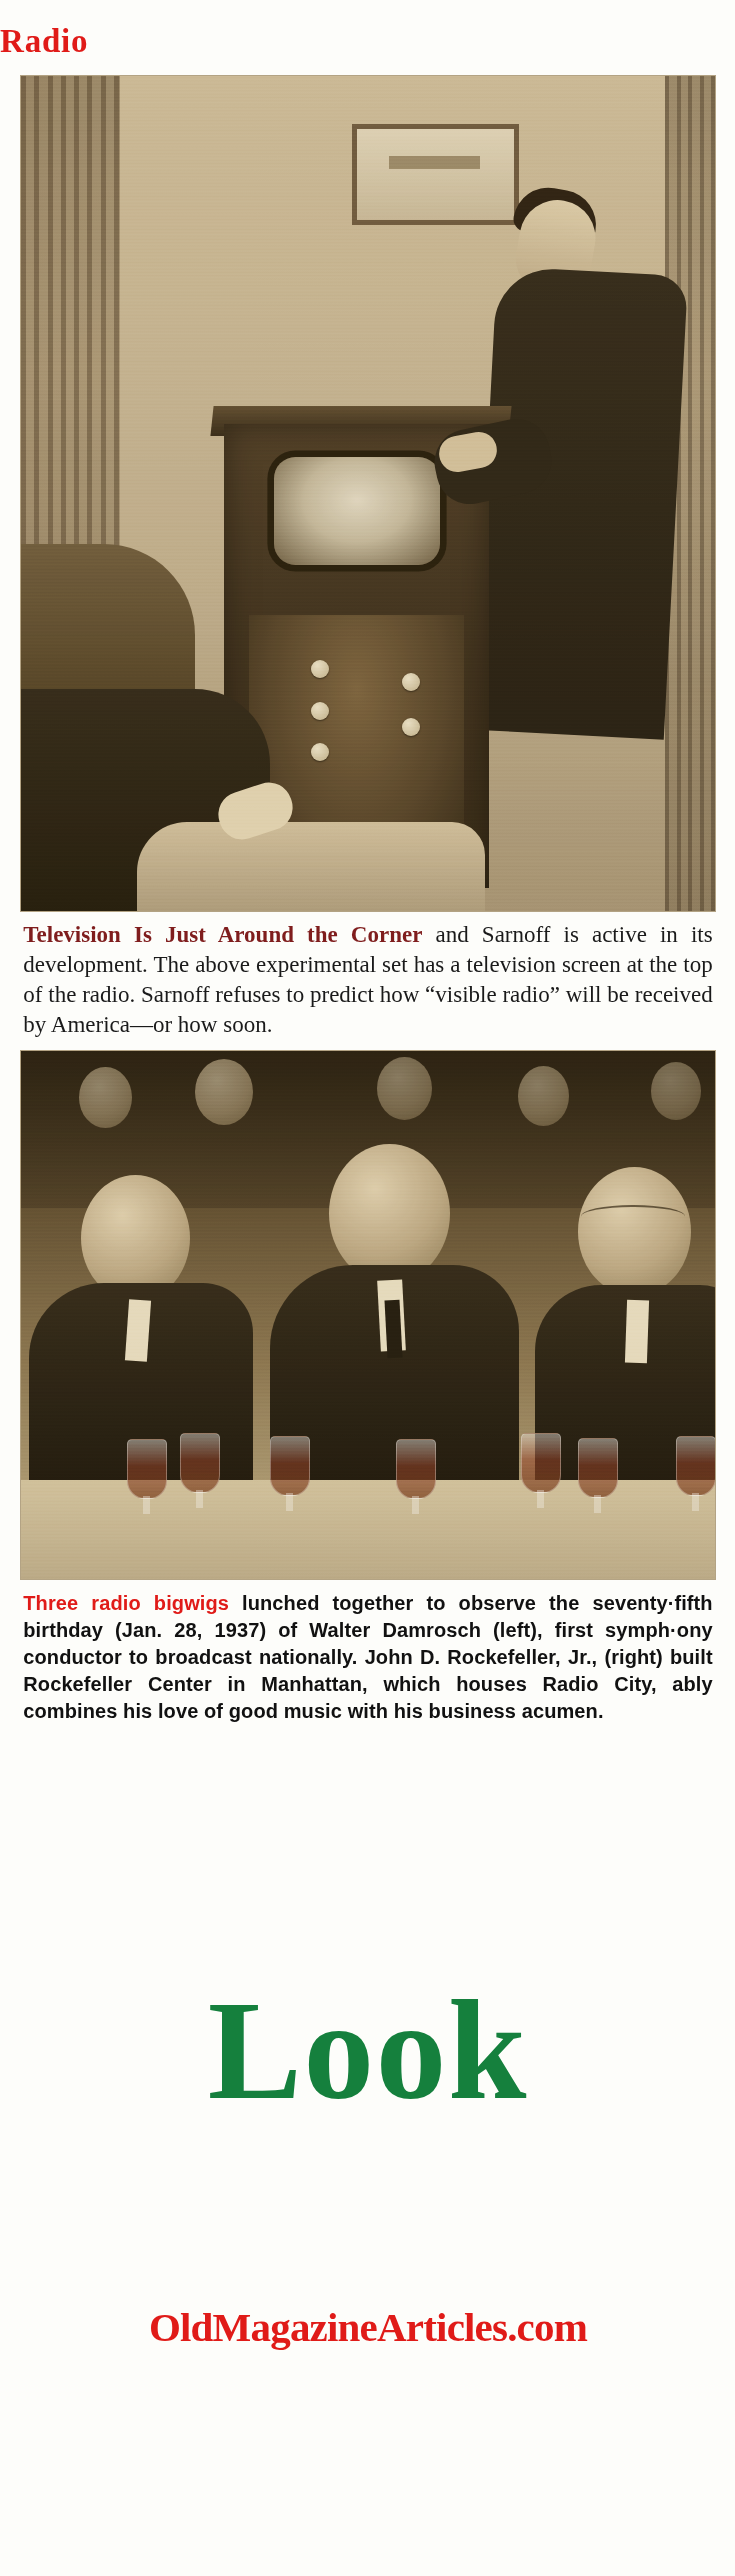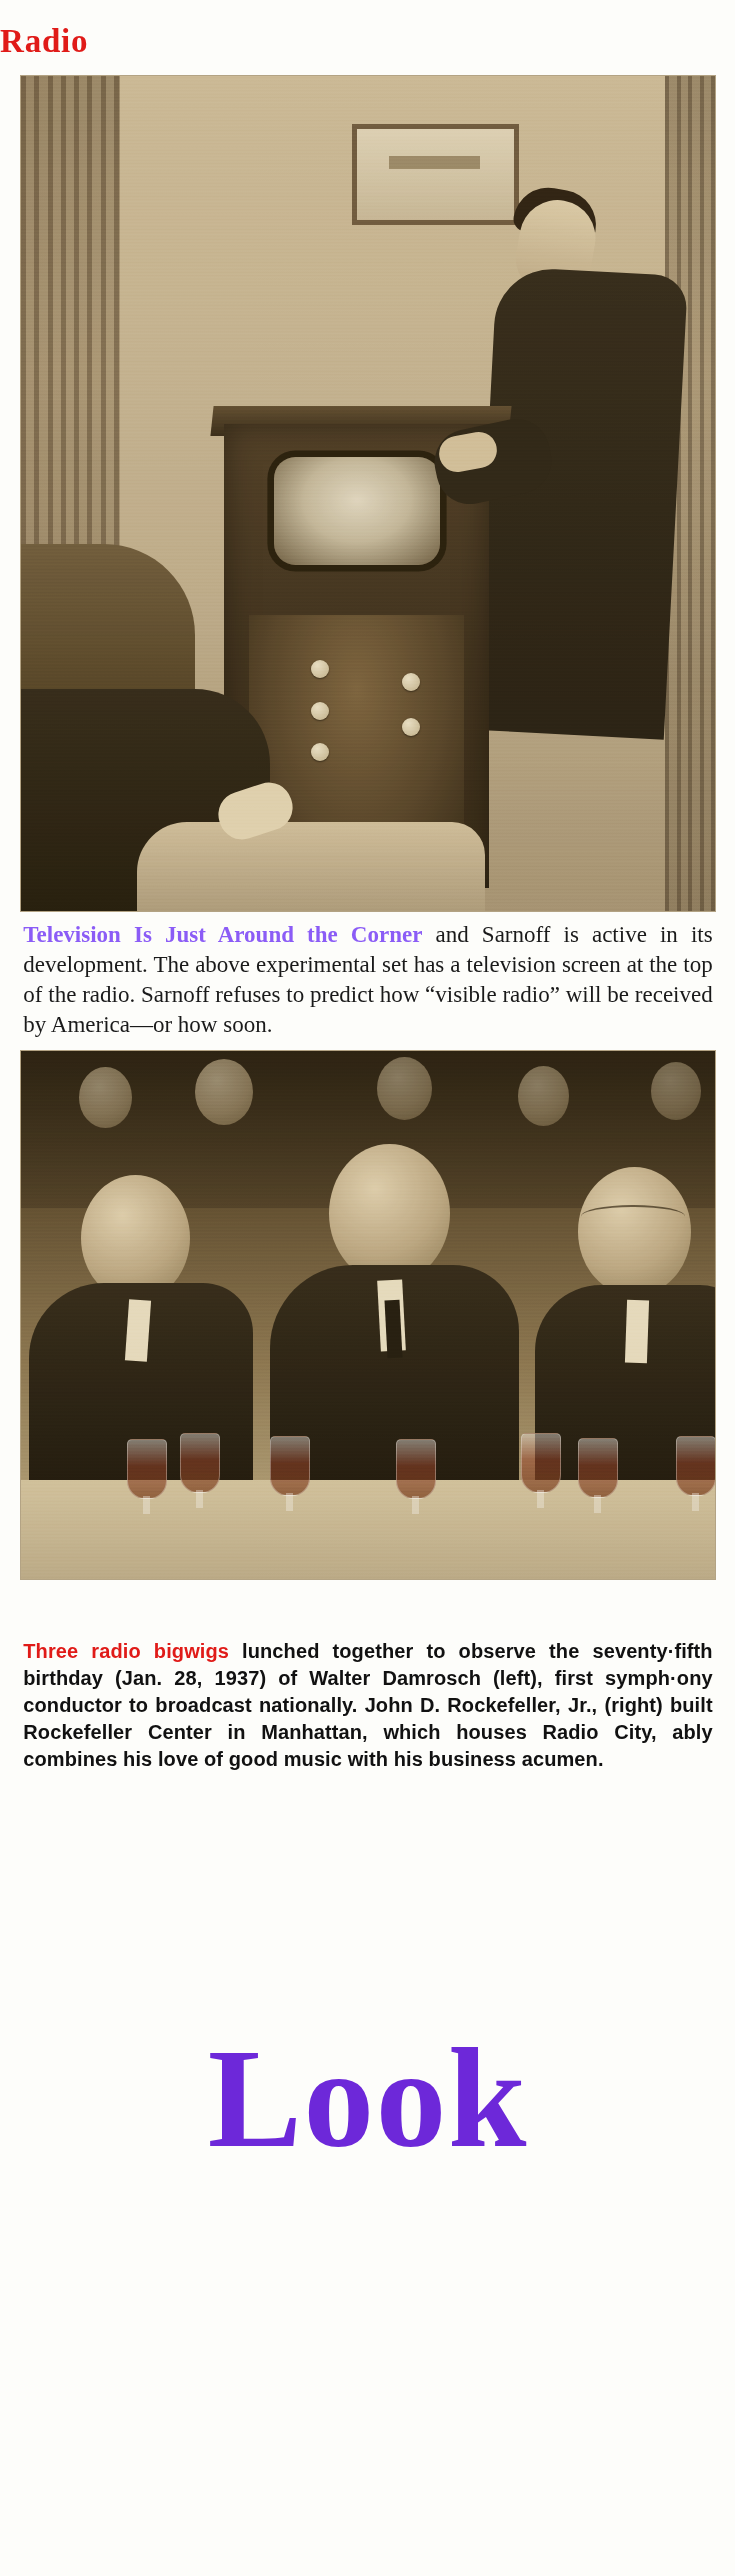--- a/index.html
+++ b/index.html
@@ -168,34 +168,33 @@
   
   .caption {
     font-family: "Liberation Serif", serif;
     font-size: 23px;
     line-height: 1.30;
     color: #1a1a1a;
     padding: 8.3px 3.3px 10px 3.3px;
     text-align: justify;
   }
   .caption .lead {
-    color: #8b5cf6;
+    color: #7f1d1d;
     font-weight: bold;
   }
 
   .caption2 {
     font-family: "Liberation Sans", sans-serif;
     font-size: 20px;
     line-height: 1.35;
     color: #111111;
     font-weight: bold;
     padding: 10px 3.3px 6.6px 3.3px;
     text-align: justify;
     letter-spacing: 0.1px;
-    margin-top: 48px;
   }
   .caption2 .lead {
     color: #e01b18;
   }
 
   
   .photo2 { height: 530px; }
   .ph2-bg {
     position: absolute; inset: 0;
     background: linear-gradient(180deg, #3a2f1e 0%, #5b4a30 28%, #8c7855 60%, #c8b994 100%);
@@ -229,21 +228,21 @@
 
   
   .look-wrap {
     text-align: center;
     padding: 249px 0 149px 0;
   }
   .look {
     font-family: "Liberation Serif", serif;
     font-weight: bold;
     font-size: 141px;
-    color: #6d28d9;
+    color: #15803d;
     letter-spacing: 1.7px;
     line-height: 1;
   }
 
   
   .footer {
     text-align: center;
     padding: 33px 0 38px 0;
   }
   .footer-text {
@@ -339,16 +338,19 @@
     </div>
 
     <div class="caption2">
       <span class="lead">Three radio bigwigs</span><span> lunched together  to  observe  the  seventy·fifth birthday (Jan. 28, 1937) of Walter Damrosch (left), first symph·ony conductor to broadcast nationally.   John D. Rockefeller, Jr., (right) built Rockefeller Center in Manhattan, which houses Radio City, ably combines his love of good music with his business acumen.</span>
     </div>
 
     <div class="look-wrap">
       <span class="look">Look</span>
     </div>
 
+    <div class="footer">
+      <span class="footer-text">OldMagazineArticles.com</span>
+    </div>
 
   </div>
 </div>
 
 
 </body></html>

